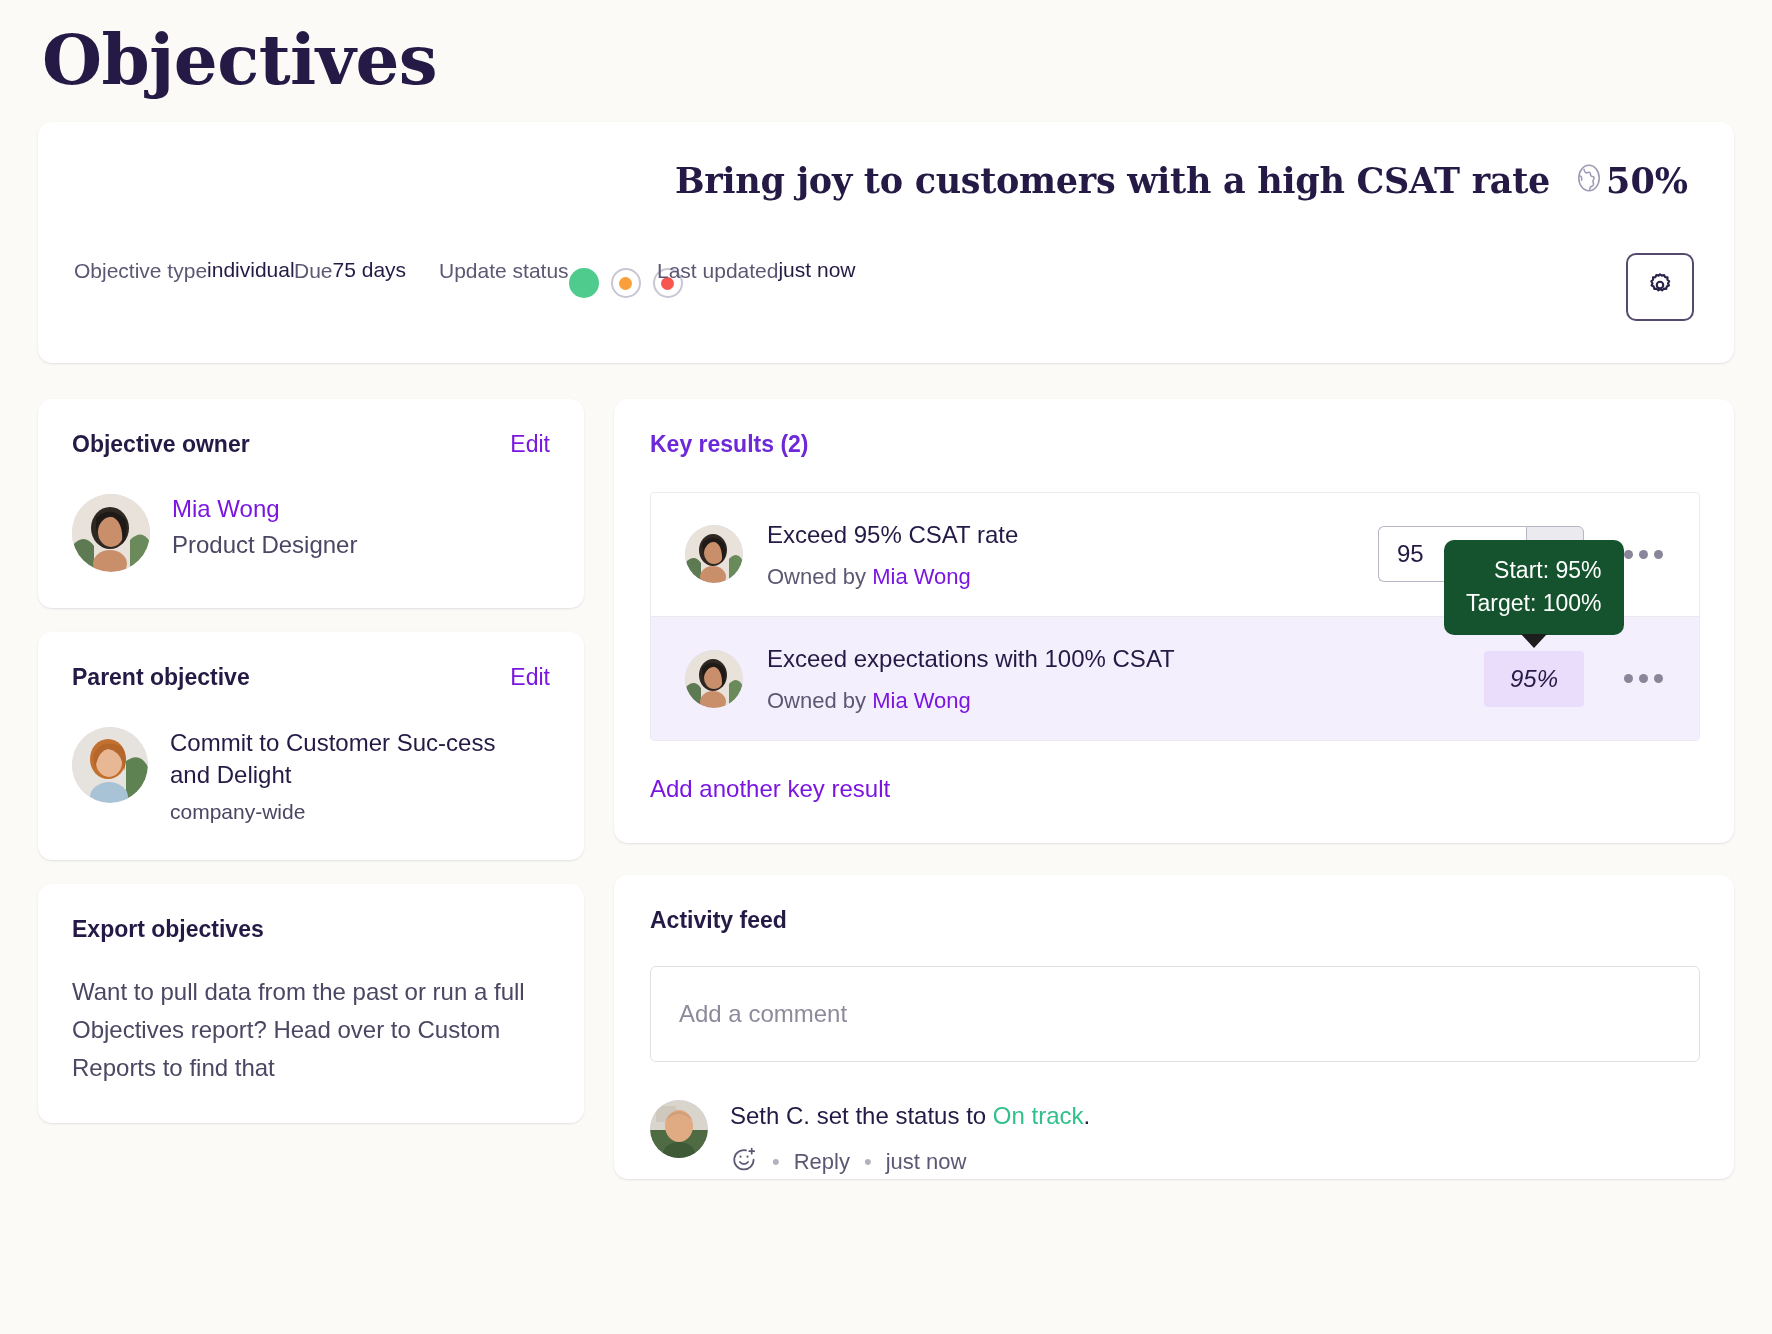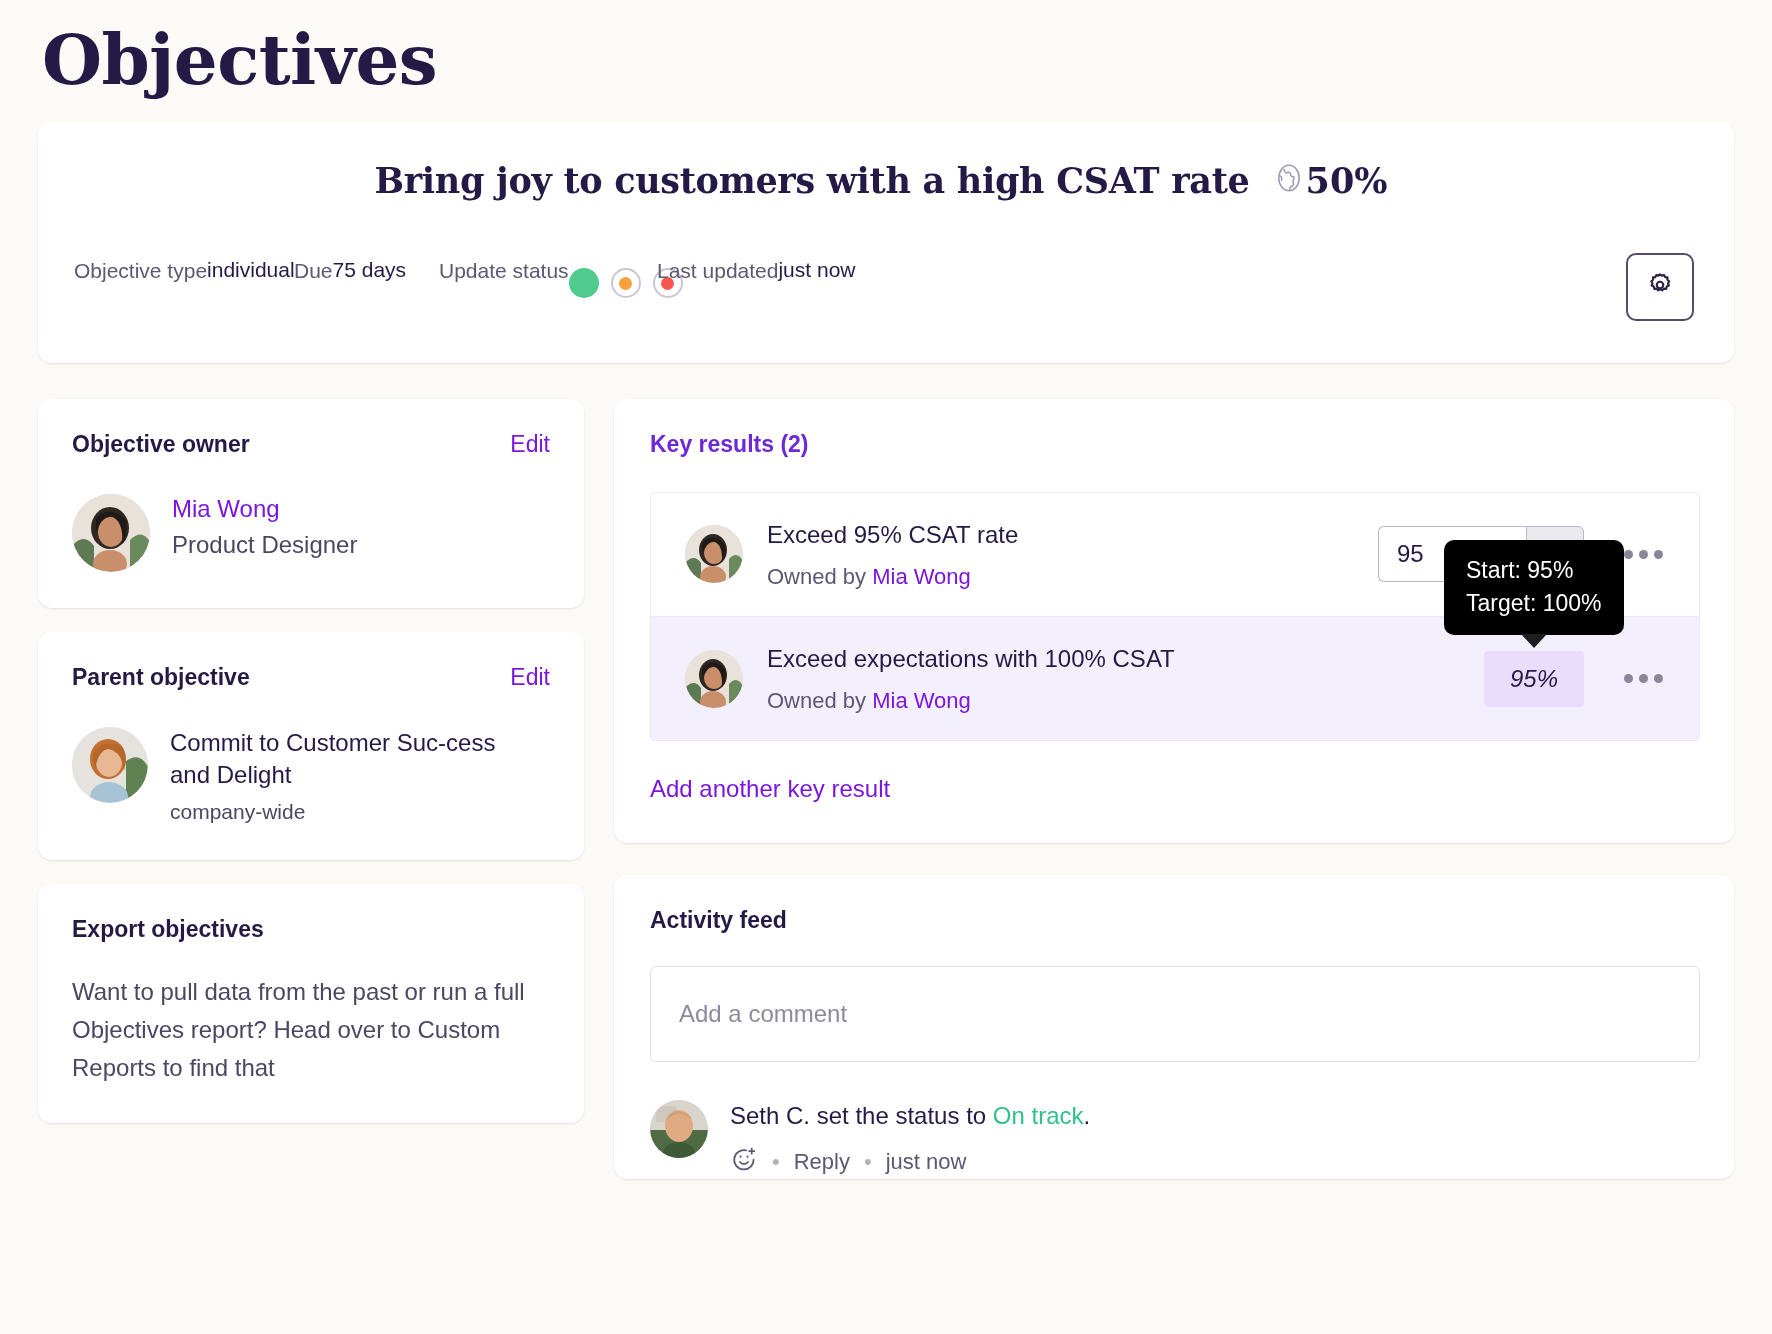--- a/index.html
+++ b/index.html
@@ -44,21 +44,21 @@
   }
 
   
   .objective-card {
     padding: 38px 40px 42px 36px;
     margin-bottom: 36px;
   }
   .objective-top {
     display: flex;
     align-items: center;
-    justify-content: center;
+    justify-content: flex-end;
   }
   .objective-title-wrap {
     display: flex;
     align-items: center;
     gap: 22px;
   }
   .objective-title {
     font-family: "DejaVu Serif", "Liberation Serif", serif;
     font-size: 35px;
     font-weight: 700;
@@ -225,27 +225,27 @@
   .add-kr {
     display: inline-block;
     margin-top: 34px;
     font-size: 24px; color: #7b16e0; cursor: pointer; text-decoration: none;
   }
 
   
   .tooltip {
     position: absolute;
     z-index: 30;
-    background: #000000;
+    background: #14532d;
     color: #ffffff;
     border-radius: 10px;
     padding: 14px 22px 16px 22px;
     font-size: 23px;
     line-height: 1.42;
-    text-align: left;
+    text-align: right;
     white-space: nowrap;
   }
   .tooltip::after {
     content: "";
     position: absolute;
     left: 50%; bottom: -13px;
     margin-left: -13px;
     border-left: 13px solid transparent;
     border-right: 13px solid transparent;
     border-top: 14px solid #1d1d1d;

